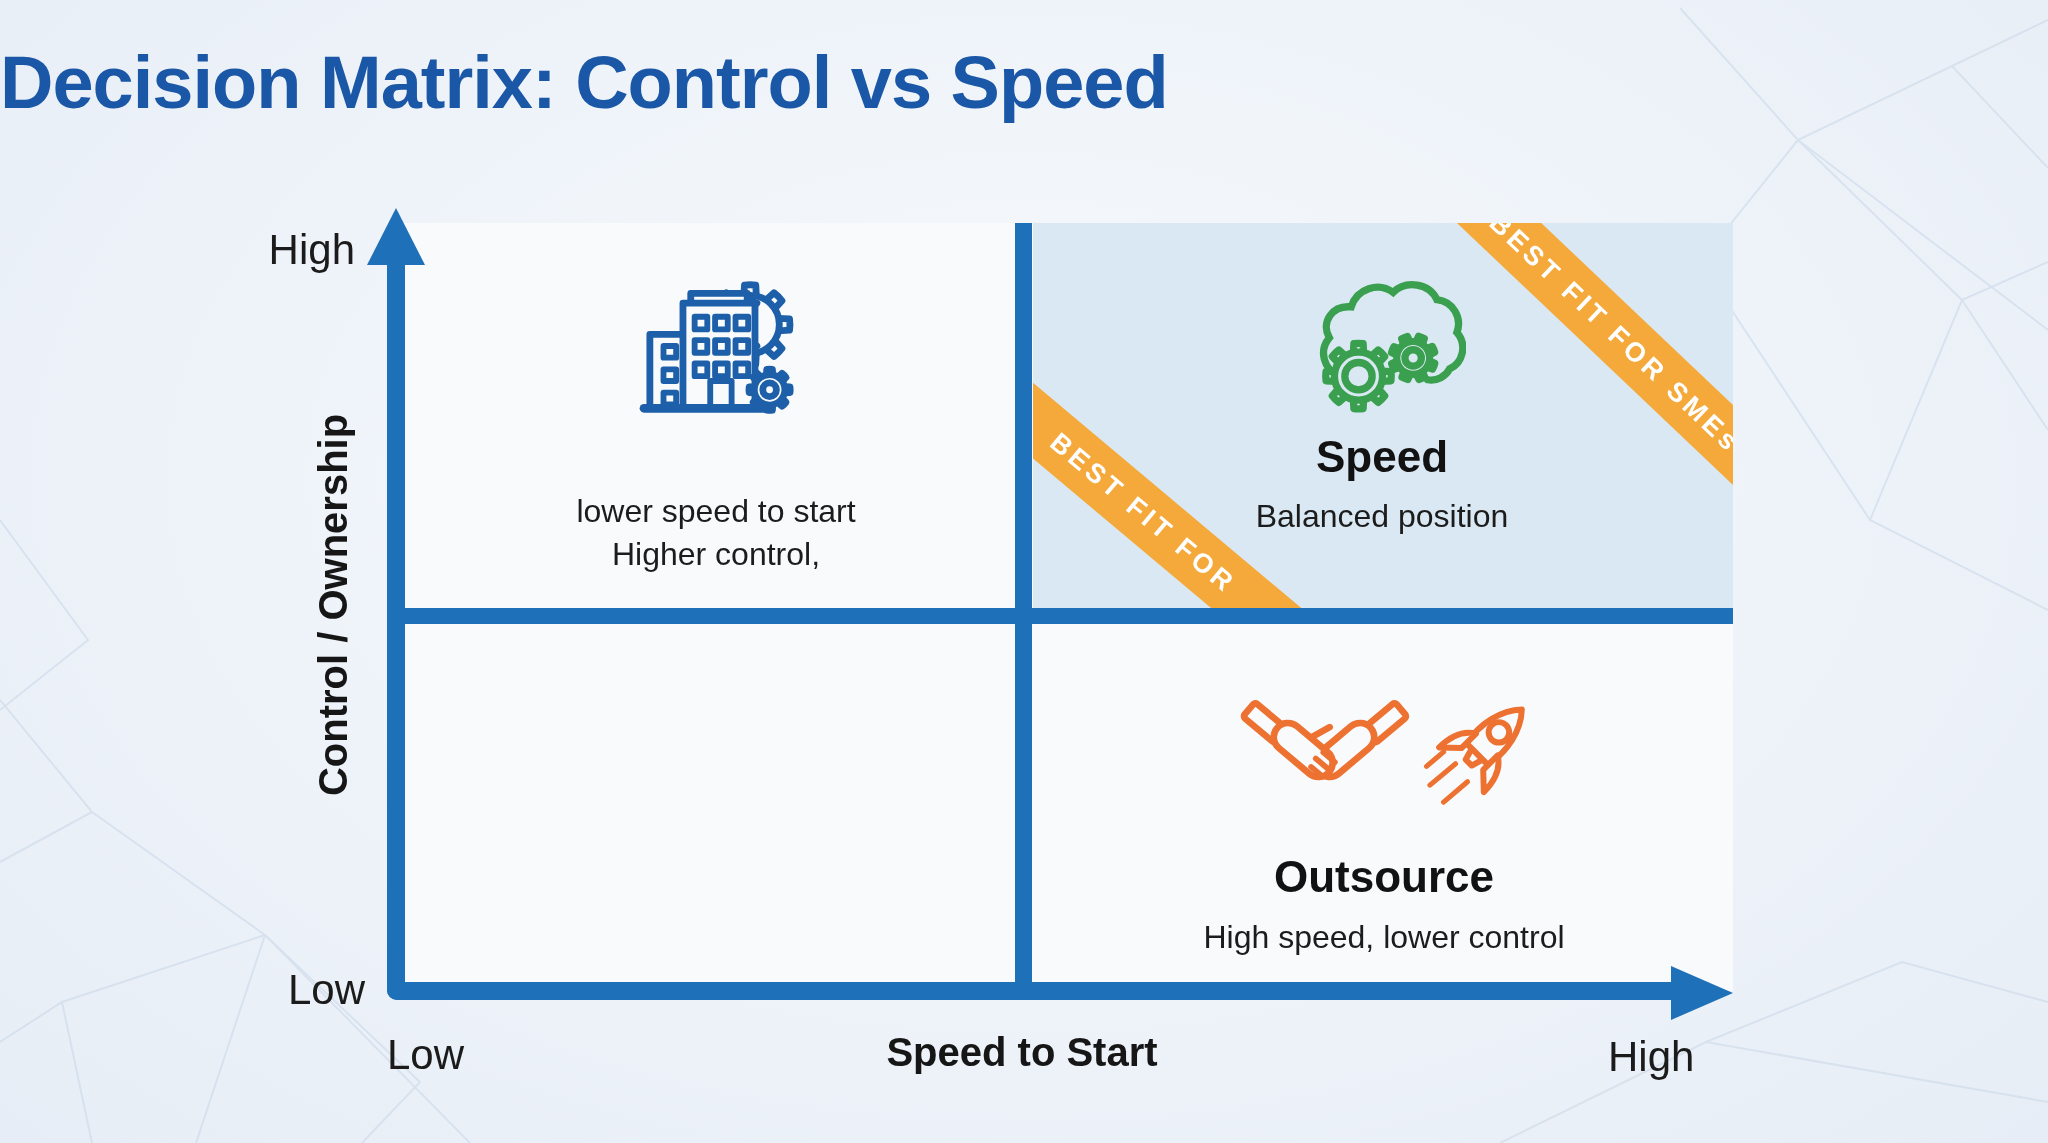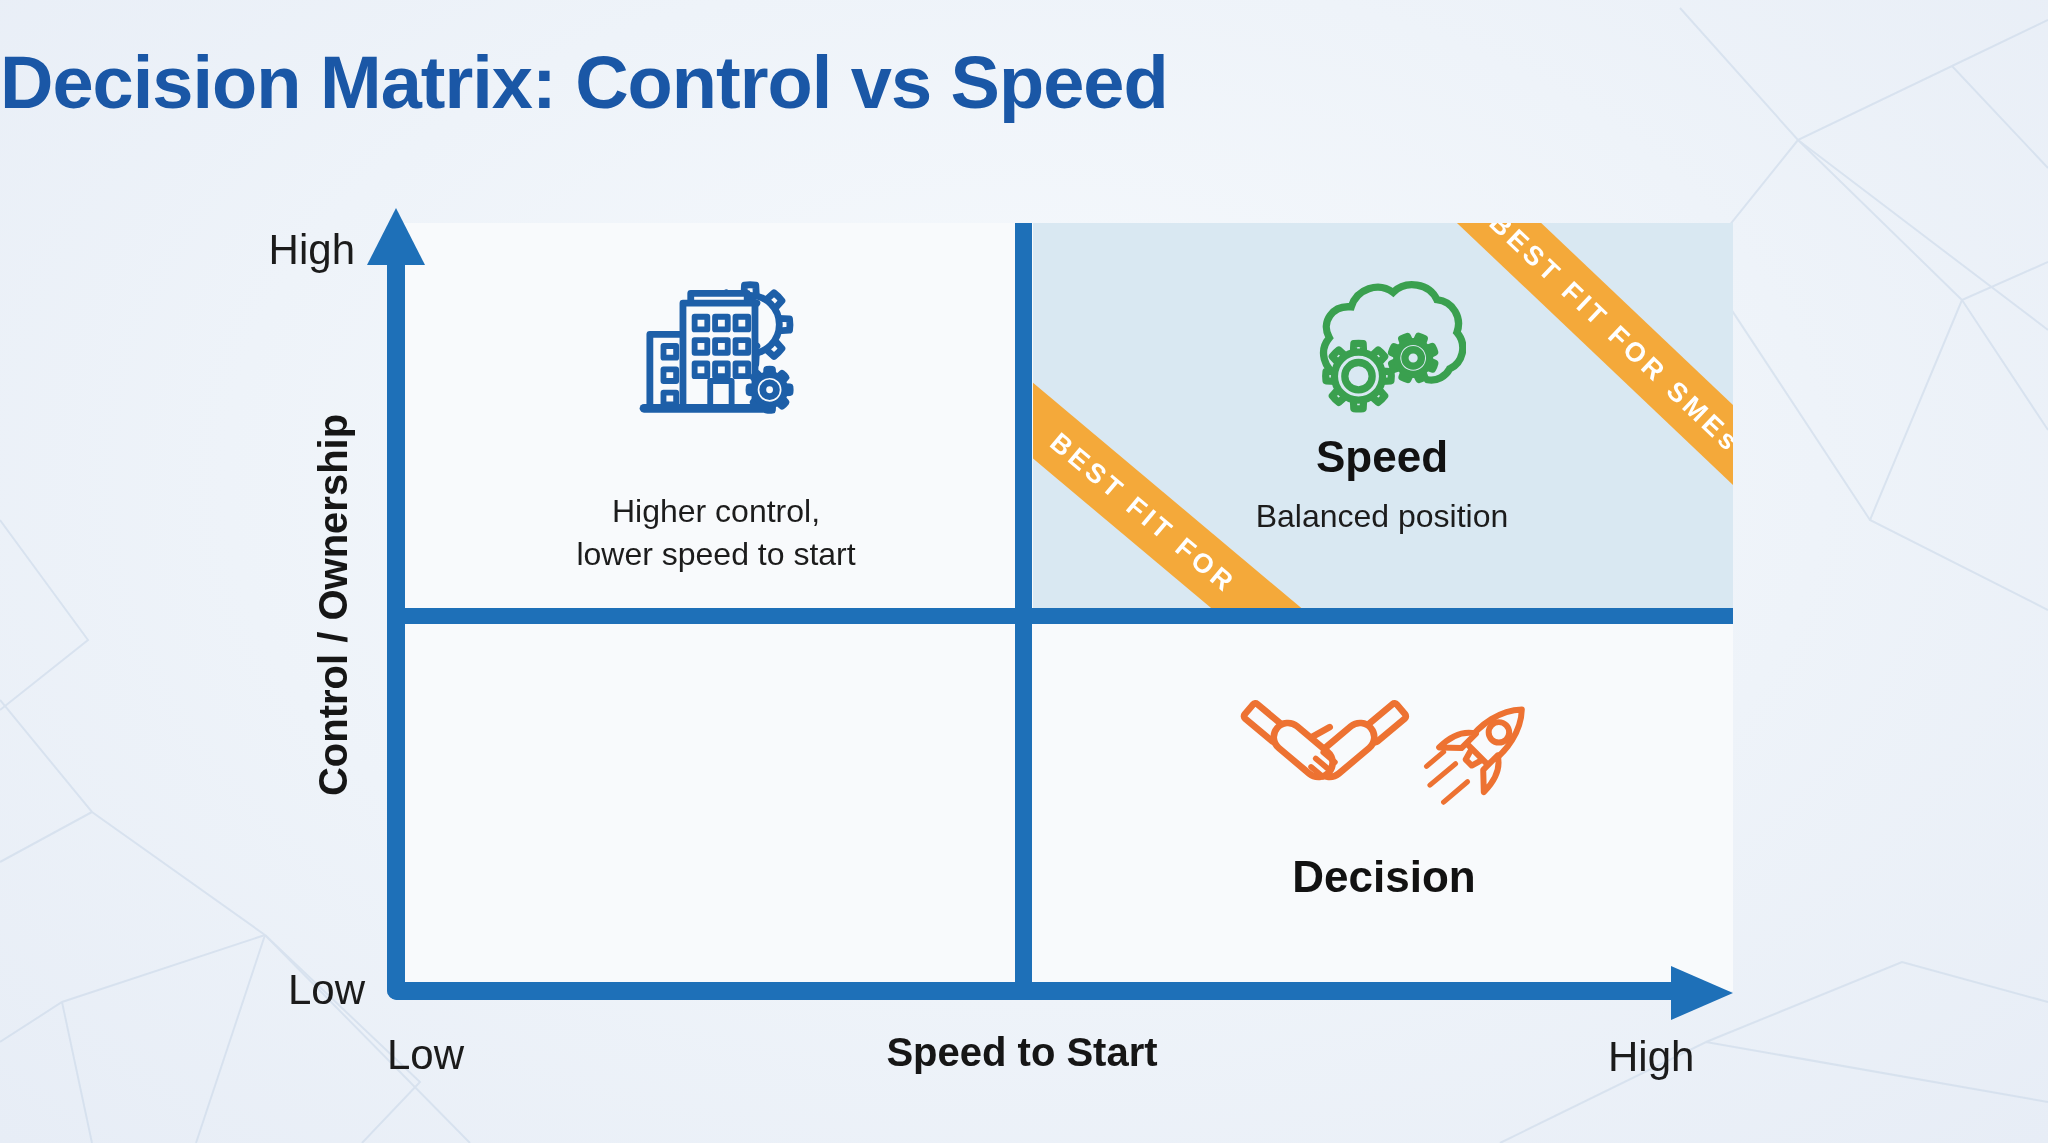--- a/index.html
+++ b/index.html
@@ -154,22 +154,22 @@
         <rect x="77" y="94" width="13" height="13"></rect>
         <rect x="98" y="94" width="13" height="13"></rect>
         <path d="M72,140 L72,112 L94,112 L94,140"></path>
       </g>
       <use href="#gearRing" transform="translate(133,121) scale(0.52)" fill="#f8fafc" stroke="#1d5fa8" stroke-width="13"></use>
       <circle cx="133" cy="121" r="7" fill="none" stroke="#1d5fa8" stroke-width="7"></circle>
       <line x1="4" y1="140" x2="128" y2="140" stroke="#1d5fa8" stroke-width="9" stroke-linecap="round"></line>
     </g>
   </svg>
   <div class="q-sub su-inhouse">
+    <span style="display:block">lower speed to start</span>
     <span style="display:block">Higher control,</span>
-    <span style="display:block">lower speed to start</span>
   </div>
 
   <svg class="q-icon ico-hybrid" width="164" height="146" viewBox="0 0 180 160">
     <path d="M40,112 C24,104 18,84 30,70 C20,52 34,34 54,36 C60,16 84,8 100,20 C114,6 140,10 148,28 C166,30 176,48 170,64 C182,78 176,98 162,104 C158,112 148,118 138,116" fill="none" stroke="#3aa04f" stroke-width="8" stroke-linecap="round"></path>
     <use href="#gearRing" transform="translate(62,112) scale(0.88)" fill="#d9e8f2" stroke="#3aa04f" stroke-width="9" stroke-linejoin="round"></use>
     <circle cx="62" cy="112" r="15" fill="none" stroke="#3aa04f" stroke-width="8"></circle>
     <use href="#gearRing" transform="translate(122,92) scale(0.6) rotate(22)" fill="#d9e8f2" stroke="#3aa04f" stroke-width="13" stroke-linejoin="round"></use>
     <circle cx="122" cy="92" r="9" fill="none" stroke="#3aa04f" stroke-width="8"></circle>
   </svg>
   <div class="q-title ti-hybrid">Speed</div>
@@ -196,15 +196,16 @@
       <path d="M57,72 C44,80 38,94 38,114 L57,96 Z" fill="#f8fafc" stroke-width="7"></path>
       <path d="M93,72 C106,80 112,94 112,114 L93,96 Z" fill="#f8fafc" stroke-width="7"></path>
       <path d="M66,88 L70,102 L80,102 L84,88" stroke-width="7"></path>
     </g>
     <g stroke="#ed7232" stroke-width="6" stroke-linecap="round">
       <line x1="10" y1="100" x2="30" y2="83"></line>
       <line x1="14" y1="122" x2="44" y2="97"></line>
       <line x1="30" y1="142" x2="58" y2="118"></line>
     </g>
   </svg>
-  <div class="q-title ti-outsource">Decision</div>
+  <div class="q-title ti-outsource">Outsource</div>
+  <div class="q-sub su-outsource">High speed, lower control</div>
 
 </div>
 
 </body></html>

